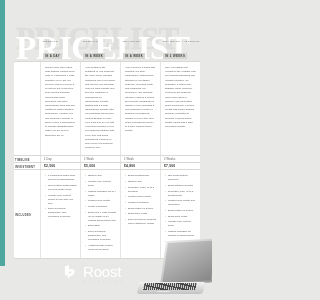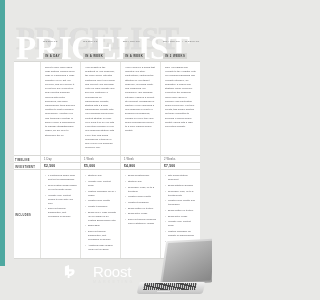--- a/index.html
+++ b/index.html
@@ -113,21 +113,21 @@
   }
   ul.inc-list li::before {
     content: "\25AA";
     position: absolute; left: 0; top: 0;
     font-size: 2.2px; color: #8e8e8e;
   }
 
   
   .logo {
     position: absolute; left: 64px; bottom: 16px;
-    display: flex; align-items: flex-start; gap: 18px;
+    display: flex; align-items: flex-start; gap: 8px;
   }
   .logo-mark { width: 11px; height: 13px; margin-top: 1px; }
   .logo-text { display: flex; flex-direction: column; }
   .logo-name {
     font-size: 15px; font-weight: 400; color: #ffffff;
     font-family: "Liberation Sans", sans-serif;
     letter-spacing: -0.2px; line-height: 1;
   }
   .logo-sub {
     font-size: 3.6px; font-weight: 700; letter-spacing: 2.2px;

